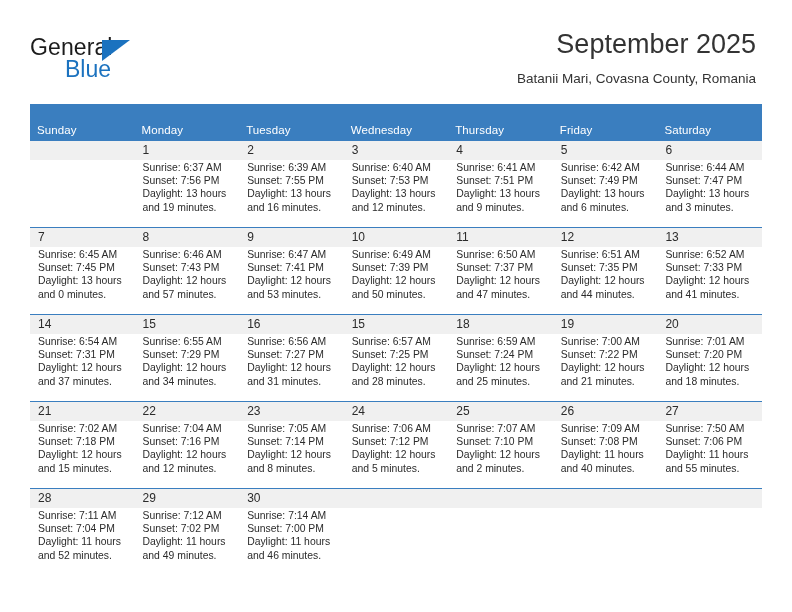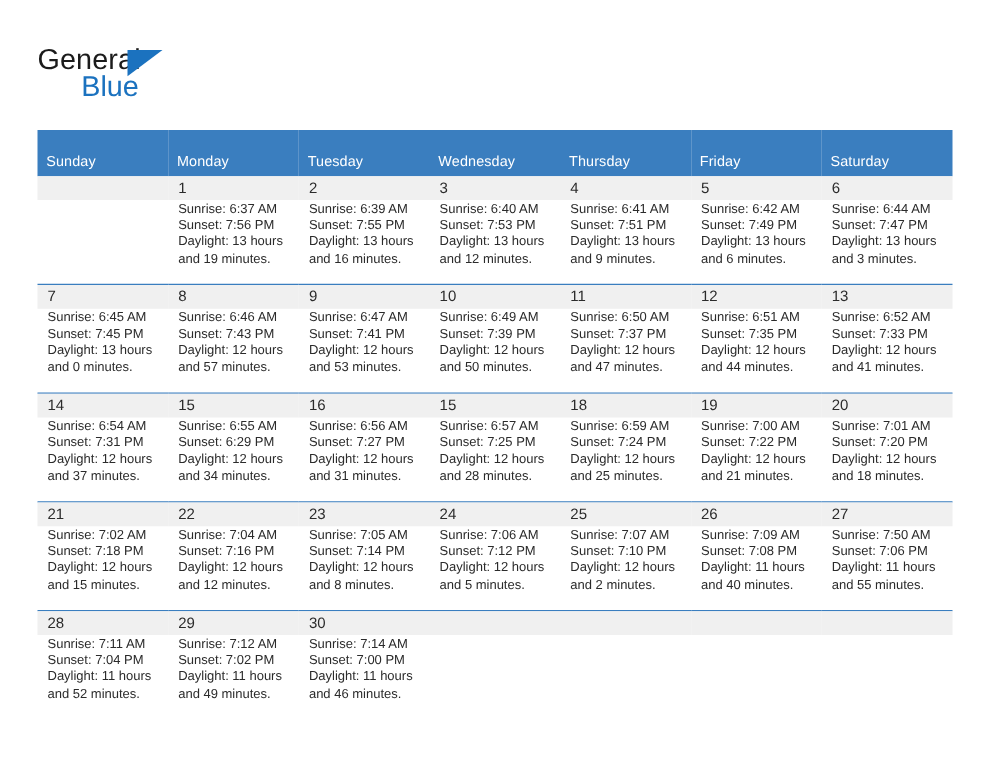--- a/index.html
+++ b/index.html
@@ -153,20 +153,24 @@
 <div class="page">
 
   <div class="header">
 
     <div class="logo">
       <span class="logo-general">General</span>
       <span class="logo-tri"></span>
       <span class="logo-blue">Blue</span>
     </div>
 
+    <div class="title-block">
+      <h1 class="cal-title">September 2025</h1>
+      <div class="cal-subtitle">Batanii Mari, Covasna County, Romania</div>
+    </div>
 
   </div>
 
   <table class="calendar">
     <thead>
       <tr>
         <th>Sunday</th>
         <th>Monday</th>
         <th>Tuesday</th>
         <th>Wednesday</th>
@@ -338,21 +342,21 @@
                 <div>Daylight: 12 hours</div>
                 <div>and 37 minutes.</div>
               </div>
             </div>
           </td>
           <td>
             <div class="cell">
               <div class="daynum">15</div>
               <div class="info">
                 <div>Sunrise: 6:55 AM</div>
-                <div>Sunset: 6:29 PM</div>
+                <div>Sunset: 7:29 PM</div>
                 <div>Daylight: 12 hours</div>
                 <div>and 34 minutes.</div>
               </div>
             </div>
           </td>
           <td>
             <div class="cell">
               <div class="daynum">16</div>
               <div class="info">
                 <div>Sunrise: 6:56 AM</div>

